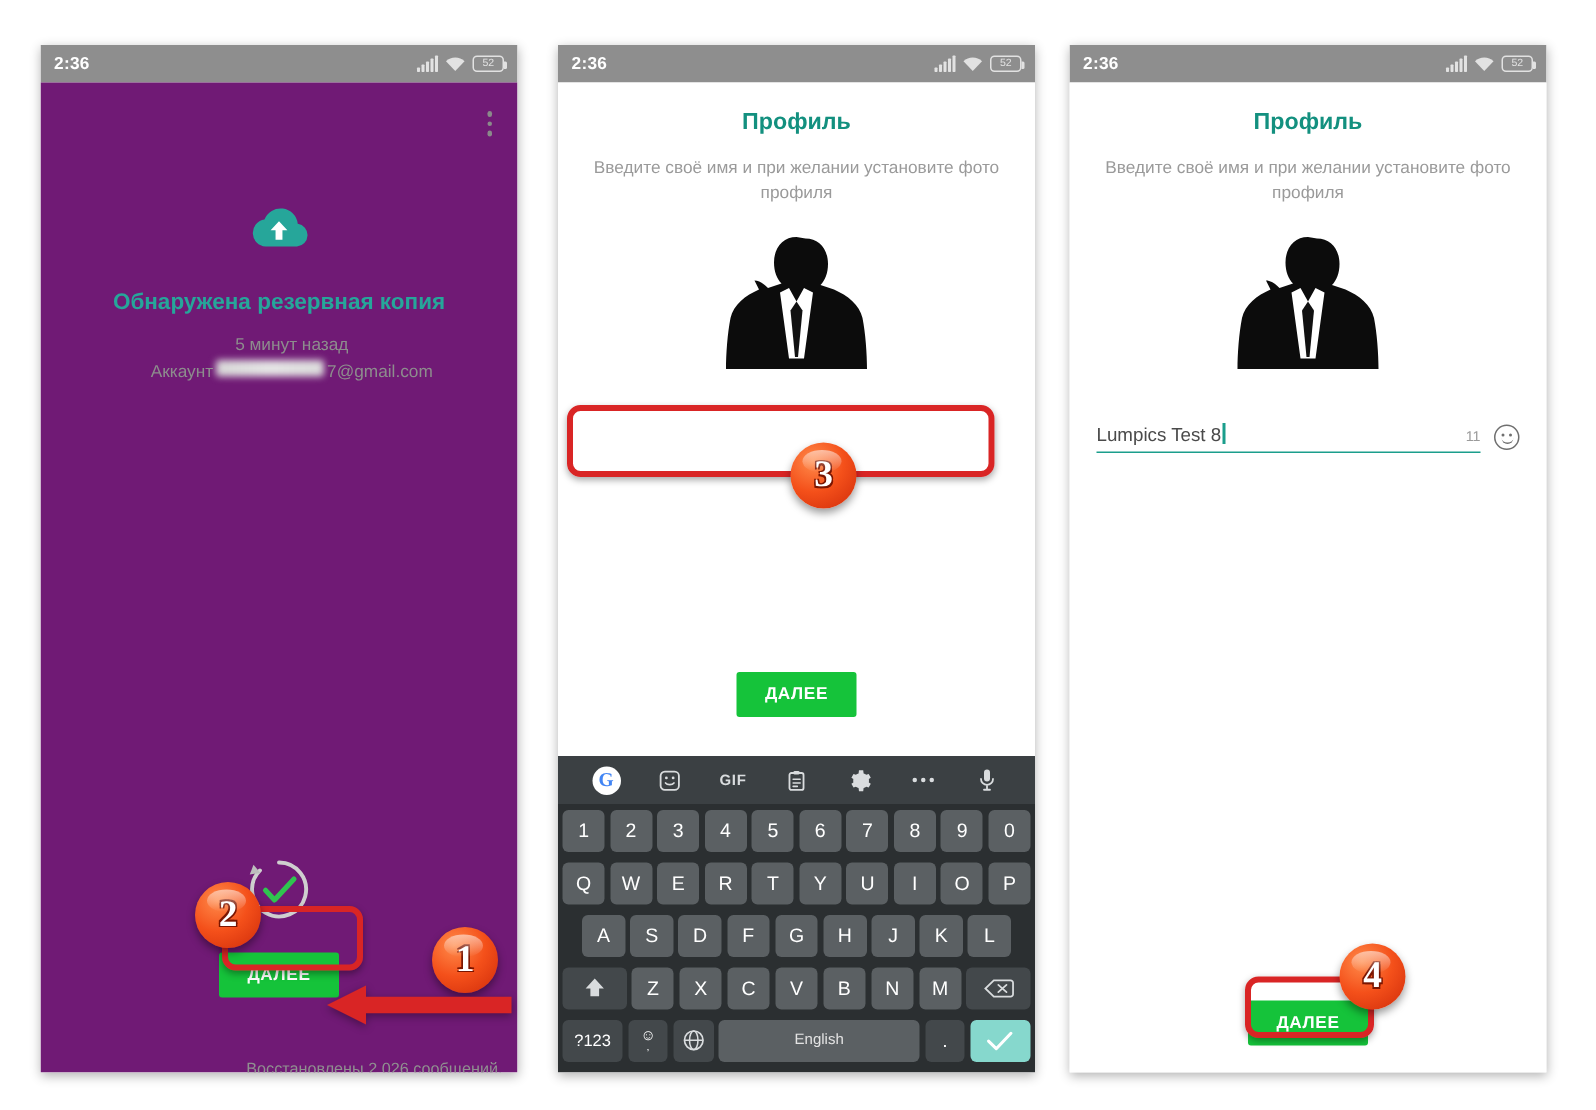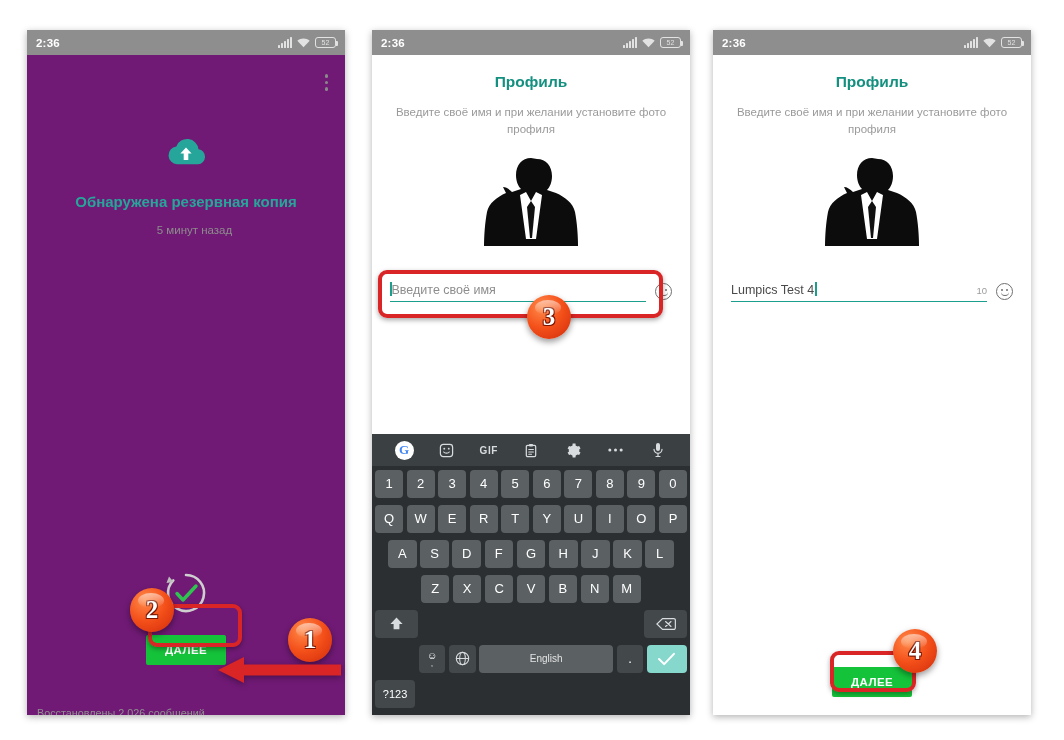--- a/index.html
+++ b/index.html
@@ -72,21 +72,21 @@
   .blurred {
     display: inline-block; width: 72px; height: 11px;
     background: linear-gradient(90deg,#d8d8d8,#e6e6e6,#dcdcdc);
     filter: blur(2.6px); border-radius: 2px; vertical-align: middle;
     margin: 0 -2px;
   }
 
   .restore-icon { position: absolute; top: 515px; left: 0; right: 0; display: flex; justify-content: center; }
   .p1-next-wrap { position: absolute; top: 580px; left: 0; right: 0; display: flex; justify-content: center; }
   .p1-foot {
-    position: absolute; top: 650px; left: 10px; right: 10px; text-align: left;
+    position: absolute; top: 650px; left: 10px; right: 10px; text-align: right;
     color: #909090; font-size: 10.8px; line-height: 16px;
   }
 
   .btn-next {
     background: #15c33a; color: #ffffff; border: none;
     font-size: 11.5px; font-weight: bold; letter-spacing: .4px;
     padding: 9px 19px; border-radius: 2px; cursor: pointer;
     font-family: "Liberation Sans", sans-serif;
   }
 
@@ -145,21 +145,21 @@
     font-family: "Liberation Serif", serif;
   }
   .gif-txt { font-size: 10px; font-weight: bold; letter-spacing: .5px; }
   .kb-row { display: flex; justify-content: center; gap: 3.5px; padding: 3.5px 3px; }
   .key {
     background: #5b6063; color: #ffffff; border-radius: 4px;
     height: 28px; min-width: 26.5px; flex: 1 1 0;
     display: flex; align-items: center; justify-content: center;
     font-size: 13px; cursor: pointer;
   }
-  .key.wide { flex: 1.5 1 0; margin-top: 35px; }
+  .key.wide { flex: 1.5 1 0; }
   .key.dark { background: #43484b; }
   .key.space { flex: 5 1 0; font-size: 10px; color: #e3e3e3; }
   .key.enter { background: #86d8cd; flex: 1.5 1 0; }
   .kb-row.r3 { padding-left: 16px; padding-right: 16px; }
   .key .sub { font-size: 7px; display:block; line-height: 6px; }
   .kcol { display: flex; flex-direction: column; align-items: center; justify-content: center; line-height: 1; }
 
   
   .hl-box {
     position: absolute; border: 4px solid #d92525; border-radius: 9px;
@@ -221,20 +221,25 @@
         <svg width="46" height="32" viewBox="0 0 46 32">
           <path d="M35.5 12.2A11.5 11.5 0 0 0 13.3 9.4 9 9 0 0 0 14 27.3h21a7.6 7.6 0 0 0 .5-15.1z" fill="#26a69a"></path>
           <path d="M23 10.5l5.6 6h-3.3v6.4h-4.6v-6.4h-3.3z" fill="#ffffff"></path>
         </svg>
       </div>
 
       <div class="headline">Обнаружена резервная копия</div>
 
       <div class="meta">
         <div>5 минут назад</div>
+        <div class="acct-row">
+          <span>Аккаунт</span>
+          <span class="blurred"></span>
+          <span>7@gmail.com</span>
+        </div>
       </div>
 
       <div class="restore-icon">
         <svg width="46" height="46" viewBox="0 0 46 46">
           <path d="M23 5a18 18 0 1 1-12.7 5.3" fill="none" stroke="#cfcfcf" stroke-width="2.6" stroke-linecap="round"></path>
           <path d="M6 6.5l4.6 5.5-7.1 1z" fill="#bdbdbd"></path>
           <path d="M14 23.5l6 6.5 13-14" fill="none" stroke="#2fc44f" stroke-width="3.4" stroke-linecap="round" stroke-linejoin="round"></path>
         </svg>
       </div>
 
@@ -276,31 +281,20 @@
       <div class="psub">Введите своё имя и при желании установите фото профиля</div>
 
       <div class="avatar-wrap">
         <svg width="96" height="92" viewBox="0 0 96 92">
           <path d="M48 4c-9 0-15 7-15 17 0 6 2 11 5 14-3 1-6 2-9 3-3-3-6-5-9-5l3 6c-9 4-17 10-19 19-2 10-3 24-3 34h94c0-10-1-24-3-34-2-9-10-15-19-19-3-1-6-2-9-3 3-3 5-8 5-14 0-10-6-17-15-17z" fill="#0c0c0c"></path>
           <path d="M43 38l5 9 5-9 6 3-6 44h-10l-6-44z" fill="#ffffff"></path>
           <path d="M48 47l4 6-3 31h-2l-3-31z" fill="#111111"></path>
         </svg>
       </div>
 
-      <div class="field-row">
-        <div class="field">
-          <span class="caret lead"></span>
-          <span class="field-text ph">Введите своё имя</span>
-        </div>
-        <div class="emoji-btn">
-            <i class="l"></i>
-            <i class="r"></i>
-            <span></span>
-          </div>
-      </div>
 
       <div class="p2-next-wrap">
         <button class="btn-next">ДАЛЕЕ</button>
       </div>
 
       <div class="keyboard">
         <div class="kb-toolbar">
           <span class="kb-tool">
               <span class="g-logo">G</span>
             </span>
@@ -453,23 +447,23 @@
       <div class="avatar-wrap">
         <svg width="96" height="92" viewBox="0 0 96 92">
           <path d="M48 4c-9 0-15 7-15 17 0 6 2 11 5 14-3 1-6 2-9 3-3-3-6-5-9-5l3 6c-9 4-17 10-19 19-2 10-3 24-3 34h94c0-10-1-24-3-34-2-9-10-15-19-19-3-1-6-2-9-3 3-3 5-8 5-14 0-10-6-17-15-17z" fill="#0c0c0c"></path>
           <path d="M43 38l5 9 5-9 6 3-6 44h-10l-6-44z" fill="#ffffff"></path>
           <path d="M48 47l4 6-3 31h-2l-3-31z" fill="#111111"></path>
         </svg>
       </div>
 
       <div class="field-row">
         <div class="field">
-          <span class="field-text">Lumpics Test 4</span>
+          <span class="field-text">Lumpics Test 8</span>
           <span class="caret"></span>
-          <span class="counter">10</span>
+          <span class="counter">11</span>
         </div>
         <div class="emoji-btn">
             <i class="l"></i>
             <i class="r"></i>
             <span></span>
           </div>
       </div>
 
       <div class="p3-next-wrap">
         <button class="btn-next">ДАЛЕЕ</button>

